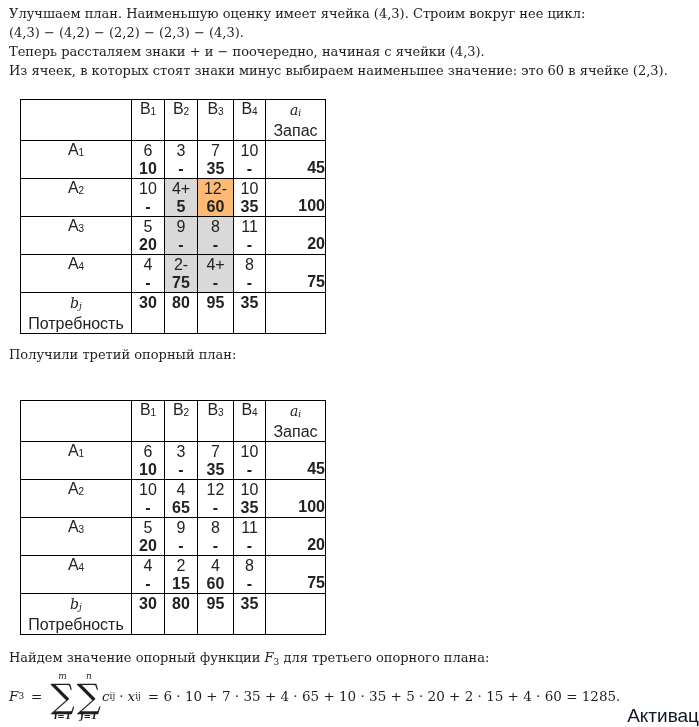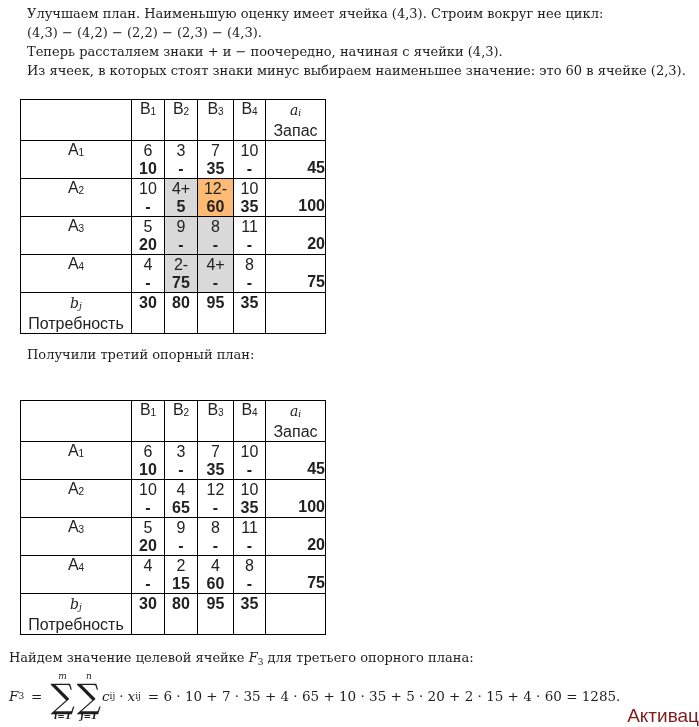--- a/index.html
+++ b/index.html
@@ -5,21 +5,21 @@
   html, body { margin: 0; padding: 0; }
   body {
     width: 699px; height: 727px; position: relative; overflow: hidden;
     background: #ffffff; color: #1a1a1a;
     font-family: "DejaVu Serif", serif;
   }
   .text-block { position: absolute; left: 9px; font-size: 13px; line-height: 19px; white-space: nowrap; color: #1e1e1e; }
   #intro { top: 4px; }
   #middle { top: 345px; }
   #objective-text { top: 648px; }
-  .text-line { display: block; margin-left: 18px; }
+  .text-line { display: block; }
   .mi { font-style: italic; }
   .mi-sub { font-size: 9px; vertical-align: -3px; font-style: normal; }
 
   table.tp {
     position: absolute; left: 20px;
     border-collapse: collapse; table-layout: fixed;
     font-family: "Liberation Sans", sans-serif; font-size: 16px; color: #222;
   }
   #table1 { top: 99px; }
   #table2 { top: 400px; }
@@ -49,21 +49,21 @@
     display: flex; align-items: center; white-space: nowrap;
     font-family: "DejaVu Serif", serif; font-size: 13.5px; color: #1e1e1e;
   }
   .f-gap { display: inline-block; width: 7px; }
   .sumblock { display: inline-flex; flex-direction: column; align-items: center; margin: 0 1px; }
   .sum-up { font-size: 9px; font-style: italic; line-height: 10px; }
   .sum-sym { font-size: 34px; line-height: 30px; }
   .sum-lo { font-size: 9px; font-style: italic; line-height: 10px; font-weight: bold; }
   #watermark {
     position: absolute; right: 0; top: 705px;
-    font-family: "Liberation Sans", sans-serif; font-size: 19px; color: #7f1d1d; white-space: nowrap;
+    font-family: "Liberation Sans", sans-serif; font-size: 19px; color: #0f172a; white-space: nowrap;
   }
 </style>
 </head>
 <body>
 
 <div id="intro" class="text-block">
   <span class="text-line">Улучшаем план. Наименьшую оценку имеет ячейка (4,3). Строим вокруг нее цикл:</span>
   <span class="text-line">(4,3) − (4,2) − (2,2) − (2,3) − (4,3).</span>
   <span class="text-line">Теперь рассталяем знаки + и − поочередно, начиная с ячейки (4,3).</span>
   <span class="text-line">Из ячеек, в которых стоят знаки минус выбираем наименьшее значение: это 60 в ячейке (2,3).</span>
@@ -329,21 +329,21 @@
         </td>
         <td>
           <span class="demand-val">35</span>
         </td>
         <td></td>
       </tr>
     </tbody>
 </table>
 
 <div id="objective-text" class="text-block">
-  <span>Найдем значение целевой ячейке </span><span class="mi">F</span><span class="mi-sub">3</span><span> для третьего опорного плана:</span>
+  <span>Найдем значение опорный функции </span><span class="mi">F</span><span class="mi-sub">3</span><span> для третьего опорного плана:</span>
 </div>
 
 <div id="formula">
   <span class="mi">F</span>
     <span class="mi-sub">3</span>
   <span class="f-gap"></span>
   <span>=</span>
   <span class="f-gap"></span>
   <span class="sumblock">
     <span class="sum-up">m</span>

